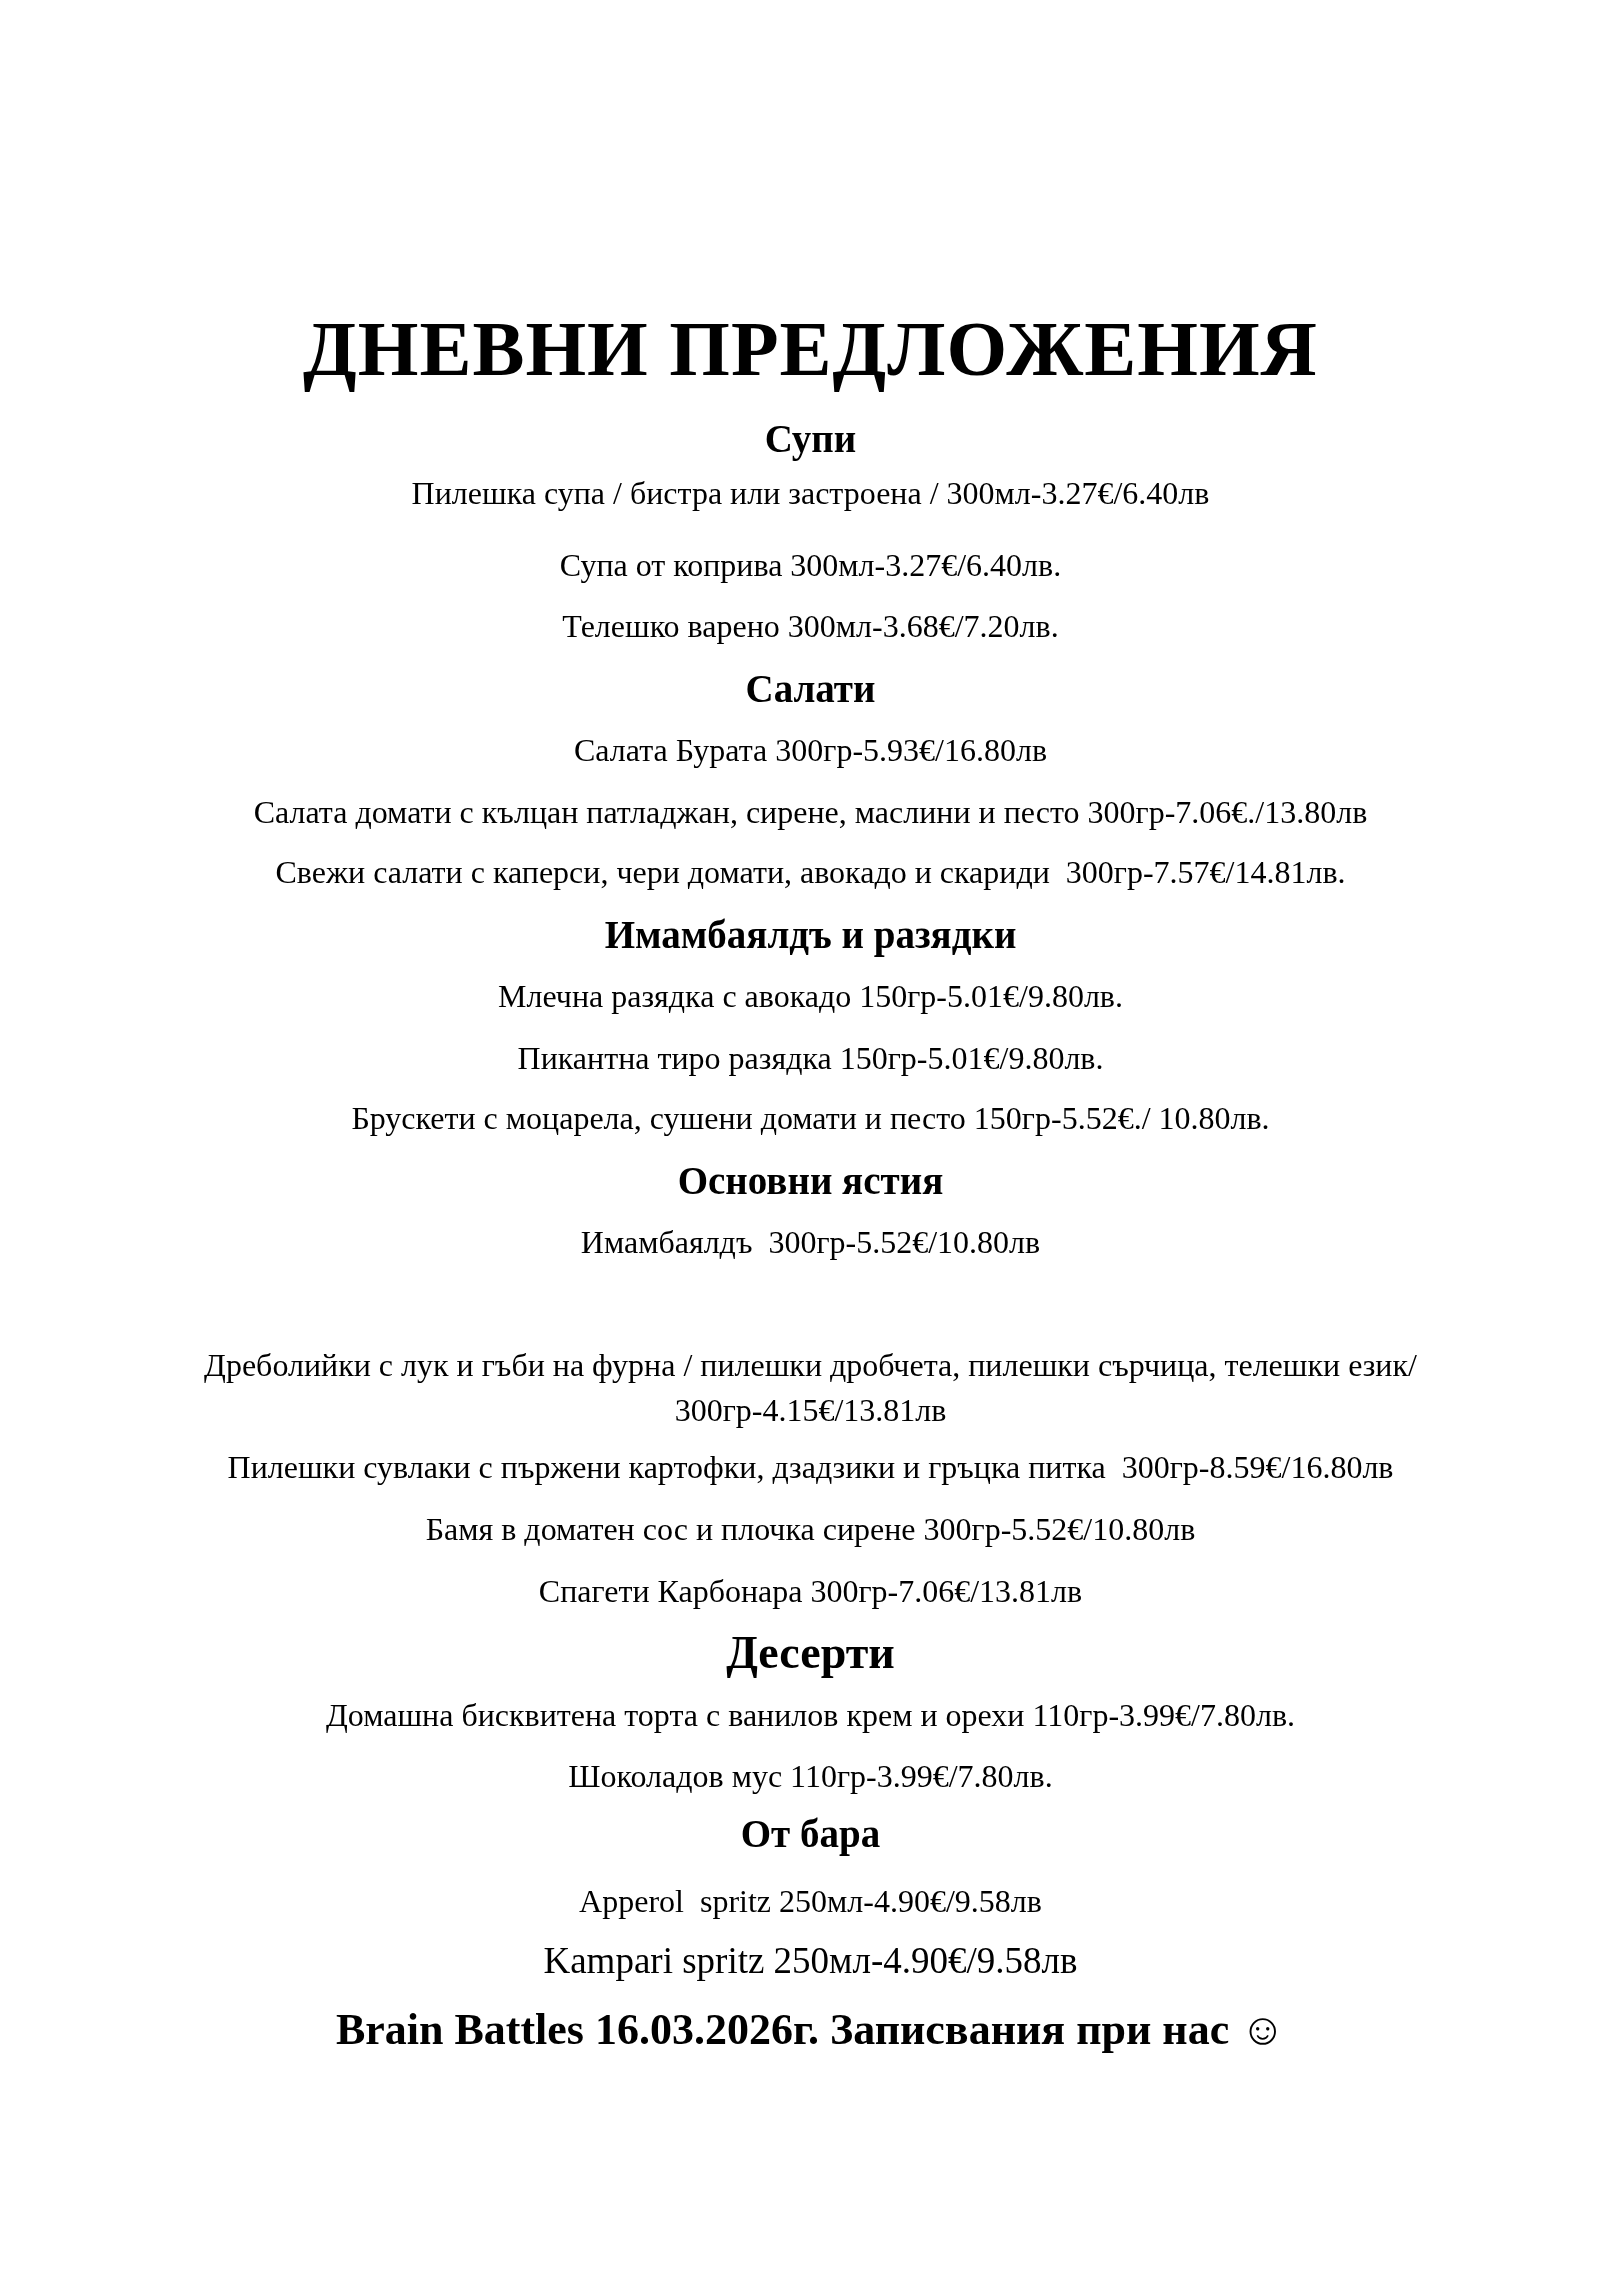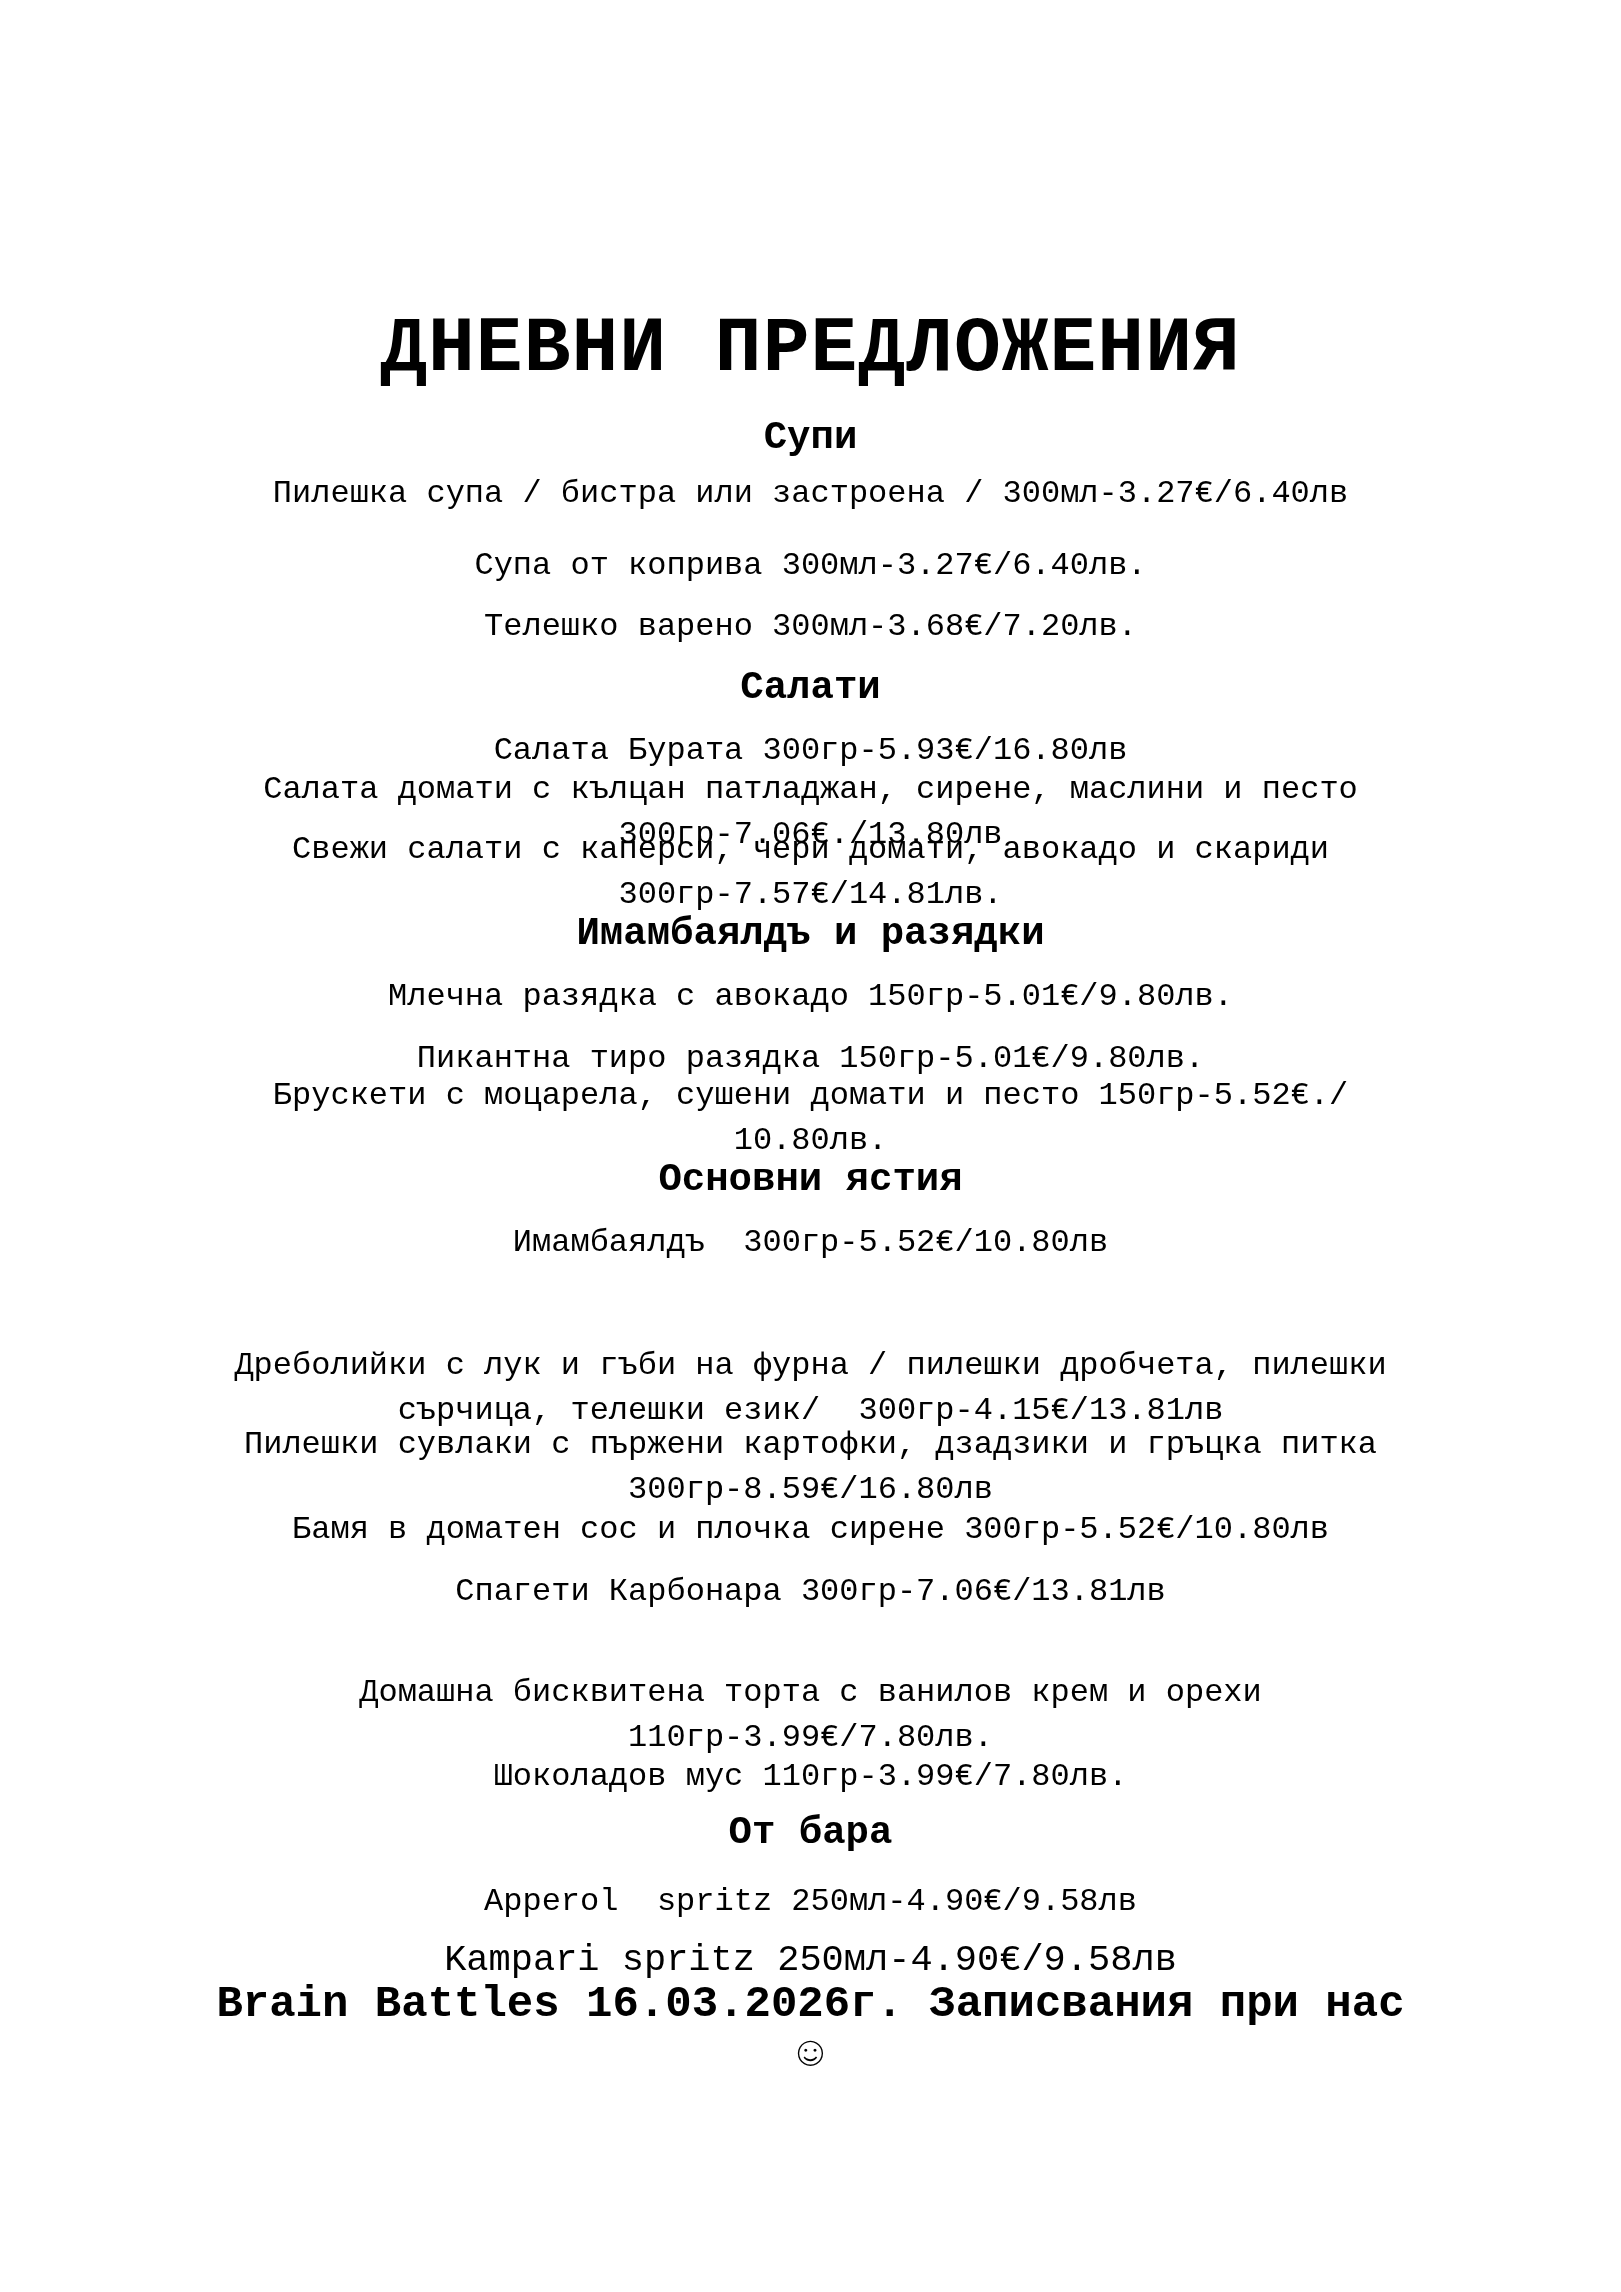--- a/index.html
+++ b/index.html
@@ -2,21 +2,21 @@
 <html><head>
 <meta charset="utf-8">
 <style>
   html, body { margin: 0; padding: 0; background: #ffffff; }
   .page {
     position: relative;
     width: 1621px;
     height: 2293px;
     background: #ffffff;
     color: #000000;
-    font-family: Liberation Mono, monospace;
+    font-family: Liberation Serif, serif;
     overflow: hidden;
   }
   .line {
     position: absolute;
     left: 203px;
     width: 1215px;
     text-align: center;
     transform: translateY(-50%);
     white-space: pre-wrap;
     color: #000000;
@@ -50,20 +50,21 @@
   <div class="line item" style="top:1058px">Пикантна тиро разядка 150гр-5.01€/9.80лв.</div>
   <div class="line item" style="top:1118px">Брускети с моцарела, сушени домати и песто 150гр-5.52€./ 10.80лв.</div>
 
   <div class="line sec" style="top:1180px">Основни ястия</div>
   <div class="line item" style="top:1242px">Имамбаялдъ  300гр-5.52€/10.80лв</div>
   <div class="line item" style="top:1388px">Дреболийки с лук и гъби на фурна / пилешки дробчета, пилешки сърчица, телешки език/  300гр-4.15€/13.81лв</div>
   <div class="line item" style="top:1467px">Пилешки сувлаки с пържени картофки, дзадзики и гръцка питка  300гр-8.59€/16.80лв</div>
   <div class="line item" style="top:1529px">Бамя в доматен сос и плочка сирене 300гр-5.52€/10.80лв</div>
   <div class="line item" style="top:1591px">Спагети Карбонара 300гр-7.06€/13.81лв</div>
 
+  <div class="line sec-lg" style="top:1652px">Десерти</div>
   <div class="line item" style="top:1715px">Домашна бисквитена торта с ванилов крем и орехи 110гр-3.99€/7.80лв.</div>
   <div class="line item" style="top:1776px">Шоколадов мус 110гр-3.99€/7.80лв.</div>
 
   <div class="line sec" style="top:1833px">От бара</div>
   <div class="line item" style="top:1901px">Apperol  spritz 250мл-4.90€/9.58лв</div>
   <div class="line item item-lg" style="top:1960px">Kampari spritz 250мл-4.90€/9.58лв</div>
 
   <div class="line footer" style="top:2029px">Brain Battles 16.03.2026г. Записвания при нас ☺</div>
 
 </div>

